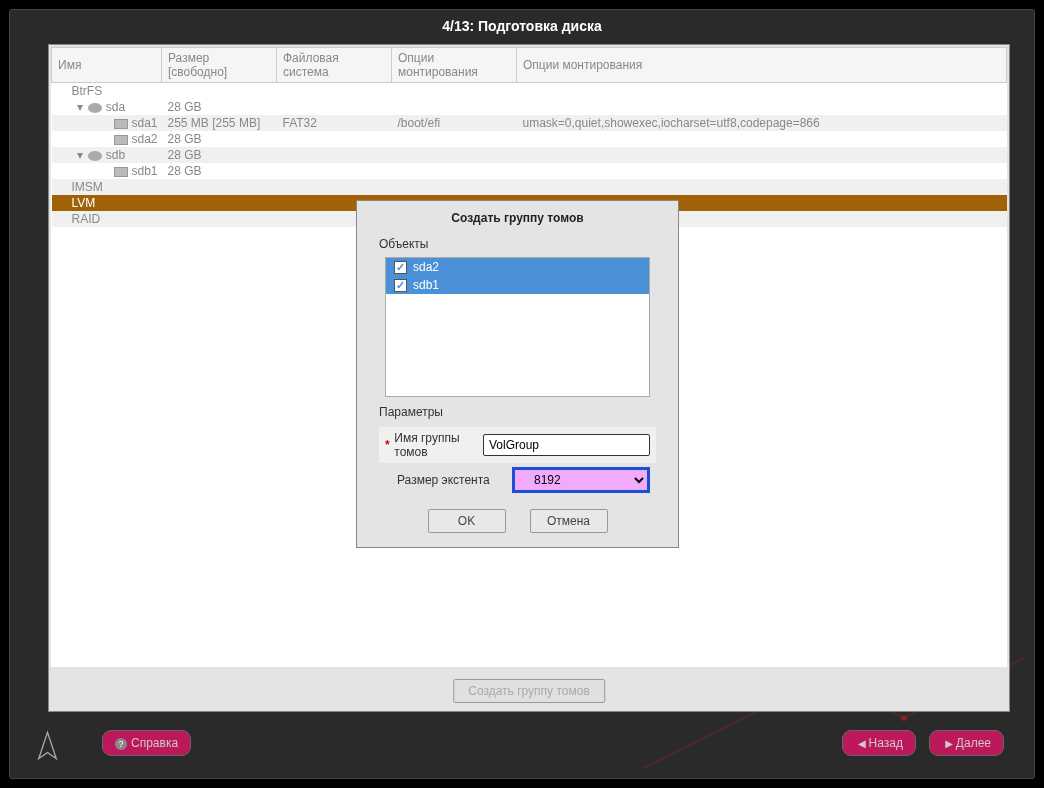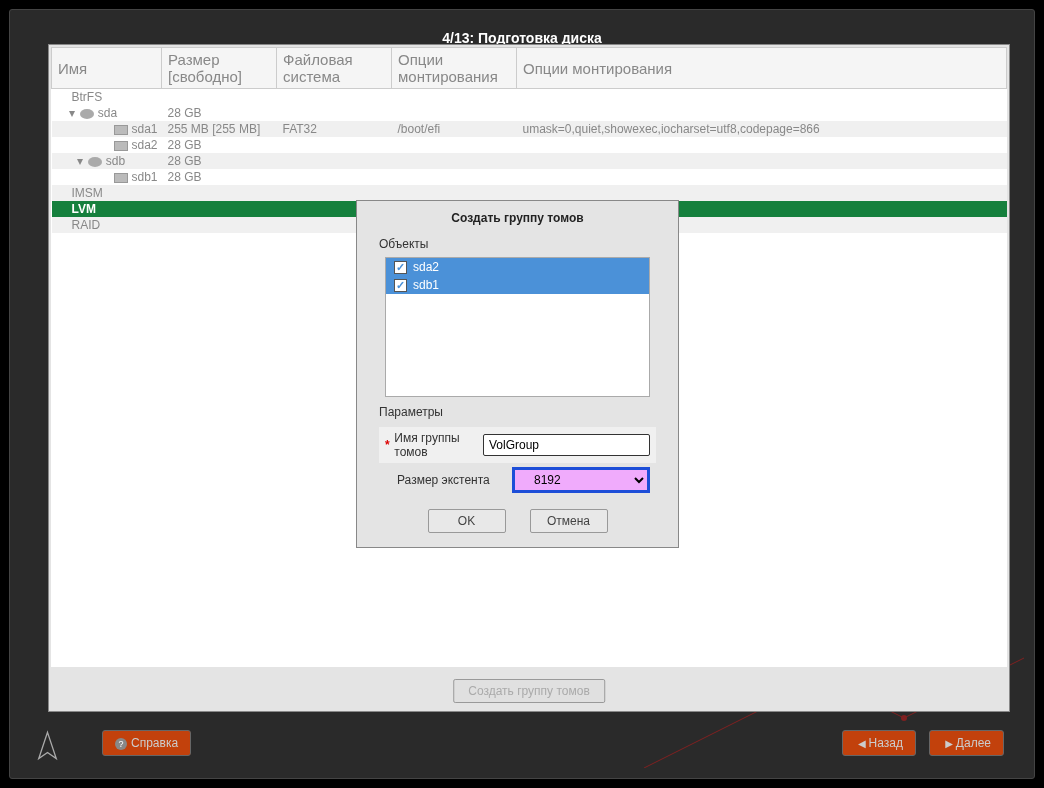--- a/index.html
+++ b/index.html
@@ -14,21 +14,21 @@
 }
 .outer-frame {
   position: absolute;
   left: 9px; top: 9px; right: 9px; bottom: 9px;
   background: #2a2a2a;
   border: 1px solid #444;
   border-radius: 3px;
 }
 .title-bar {
   text-align: center;
-  padding: 20px 0;
+  padding: 8px 0;
   color: #fff;
   font-size: 14px;
   font-weight: bold;
 }
 .main-panel {
   position: absolute;
   left: 38px; top: 34px; width: 962px; height: 668px;
   background: #e4e4e4;
   border: 1px solid #888;
 }
@@ -44,33 +44,33 @@
   border-collapse: collapse;
   table-layout: fixed;
 }
 .table th {
   text-align: left;
   font-weight: normal;
   color: #888;
   border: 1px solid #ccc;
   padding: 3px 6px;
   background: #f5f5f5;
-  font-size: 15px;
+  font-size: 12px;
   margin-top: 47px;
 }
 .table td {
   padding: 1px 6px;
   color: #888;
   white-space: nowrap;
   overflow: hidden;
   font-size: 12px;
   margin-left: 26px;
 }
 .row-striped { background: #f0f0f0; }
-.row-selected { background: #15803d; font-weight: bold; }
+.row-selected { background: #a16207; }
 .row-selected td { color: #fff; }
 .tree-toggle { display: inline-block; width: 9px; text-align: center; color: #888; }
 .disk-icon {
   display: inline-block;
   width: 14px; height: 10px;
   background: #aaa;
   border-radius: 50%;
   vertical-align: middle;
   margin-right: 4px;
 }
@@ -104,23 +104,23 @@
 }
 .logo {
   position: absolute;
   left: 20px; bottom: 10px;
   width: 60px; height: 40px;
   color: #ccc;
   font-size: 9px;
 }
 .logo svg { width: 35px; height: 35px; }
 .footer-btn {
-  background: #c2410c;
+  background: #be185d;
   border: 1px solid #666;
-  border-radius: 3px;
+  border-radius: 9px;
   padding: 5px 12px;
   color: #ccc;
   font-size: 12px;
   cursor: pointer;
 }
 .help-btn { position: absolute; left: 92px; bottom: 22px; }
 .back-btn { position: absolute; right: 118px; bottom: 22px; text-align: center; }
 .next-btn { position: absolute; right: 30px; bottom: 22px; }
 .footer-btn .chev { font-size: 10px; margin: 0 3px; }
 .info-icon {
@@ -258,21 +258,21 @@
         </thead>
         <tbody>
           <tr>
             <td style="padding-left:20px">BtrFS</td>
               <td></td>
               <td></td>
               <td></td>
               <td></td>
           </tr>
           <tr>
-            <td style="padding-left:16px"><span class="tree-toggle">▾</span> <span class="disk-icon"></span><span>sda</span></td>
+            <td style="padding-left:24px"><span class="tree-toggle">▾</span> <span class="disk-icon"></span><span>sda</span></td>
             <td>28 GB</td>
               <td></td>
               <td></td>
               <td></td>
           </tr>
           <tr class="row-striped">
             <td style="padding-left:62px"><span class="part-icon"></span><span>sda1</span></td>
             <td>255 MB [255 MB]</td>
             <td>FAT32</td>
             <td>/boot/efi</td>

